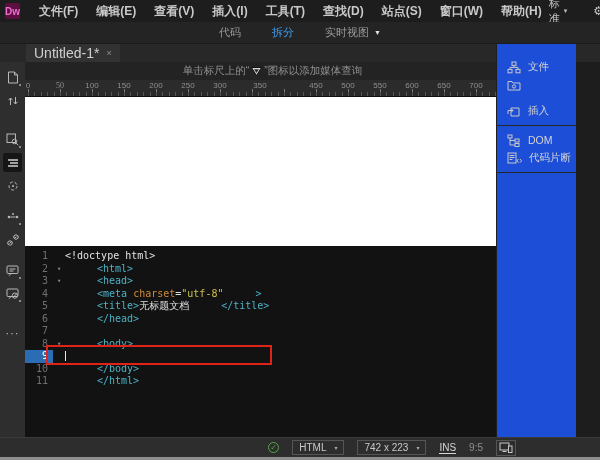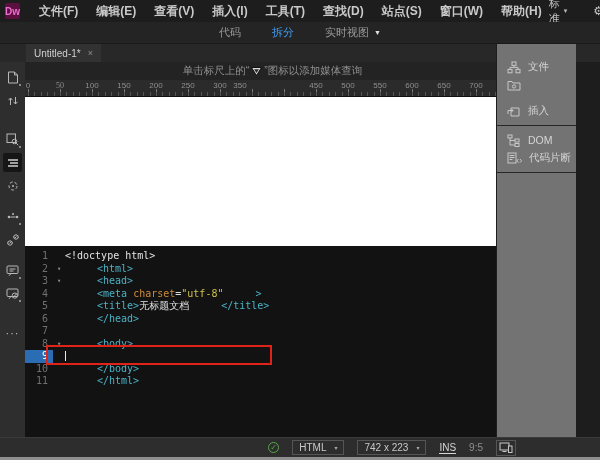--- a/index.html
+++ b/index.html
@@ -28,21 +28,21 @@
     display:flex; align-items:center; justify-content:center; gap:26px; border-bottom:1px solid #1a1a1a; }
   .mode { font-size:11px; color:#9a9a9a; display:flex; align-items:center; gap:5px; }
   .mode[data-state="active"] { color:var(--accent_blue); }
   .mode .mcaret { font-size:7px; color:#e0e0e0; }
 
   
   .tabbar { position:absolute; left:0; top:44px; width:600px; height:18px; background:#282828;
     display:flex; align-items:center; }
   .tab { margin-left:26px; height:18px; padding:0 8px; background:#323232; display:flex;
     align-items:center; gap:7px; }
-  .tab-label { color:#cfcfcf; font-size:10px; }
+  .tab-label { color:#cfcfcf; font-size:14px; }
   .tab-close { color:#8f8f8f; font-size:9px; }
   .tab-overflow { position:absolute; right:56px; top:3px; display:flex; flex-direction:column; gap:2px; }
   .tab-overflow i { display:block; width:7px; height:1.5px; background:#9a9a9a; }
 
   
   .lefttb { position:absolute; left:0; top:62px; width:25px; height:375px; background:#2e2e2e;
     display:flex; flex-direction:column; align-items:center; padding-top:6px; }
   .ltool { width:19px; height:19px; display:flex; align-items:center; justify-content:center;
     color:#b8b8b8; position:relative; border-radius:2px; }
   .ltool svg { display:block; }
@@ -82,21 +82,21 @@
   .ct { white-space:pre; display:flex; align-items:center; }
   .seg-plain { color:var(--code_text); }
   .seg-tag { color:var(--tag);margin-left:32px; }
   .seg-attr { color:var(--attr); }
   .seg-val { color:var(--value); }
   .caret-line { display:inline-block; width:1px; height:10px; background:#e8e8e8; margin-right:1px; }
   .annotation { position:absolute; left:21px; top:99px; width:226px; height:20px;
     border:2px solid var(--annotation_red); }
 
   
-  .sidebar { position:absolute; left:496px; top:44px; width:80px; height:413px; background:#737373;
+  .sidebar { position:absolute; left:496px; top:44px; width:80px; height:413px; background:#1d4ed8;
     border-left:1px solid #1e1e1e; padding-top:14px; }
   .sb-item { display:flex; align-items:center; gap:7px; padding:3px 0 3px 10px; color:#d4d4d4;
     font-size:10.5px; height:18px; }
   .sb-item svg { flex:0 0 auto; }
   .sb-gap { height:8px; }
   .sb-div { height:1px; background:#262626; margin:5px 0; }
 
   
   .statusbar { position:absolute; left:0; top:437px; width:600px; height:20px; background:#2d2d2d;
     border-top:1px solid #3a3a3a; display:flex; align-items:center; justify-content:flex-end;
@@ -253,21 +253,21 @@
 
     <div class="ruler">
       <div id="ruler-labels">
           <span style="left: 0px;">0</span>
           <span style="left: 32px; font-family: Liberation Serif, serif;">50</span>
           <span style="left: 64px;">100</span>
           <span style="left: 96px;">150</span>
           <span style="left: 128px;">200</span>
           <span style="left: 160px;">250</span>
           <span style="left: 192px;">300</span>
-          <span style="left: 212px;">350</span>
+          <span style="left: 232px;">350</span>
           <span style="left: 256px; margin-top: 16px;">400</span>
           <span style="left: 288px;">450</span>
           <span style="left: 320px;">500</span>
           <span style="left: 352px;">550</span>
           <span style="left: 384px;">600</span>
           <span style="left: 416px;">650</span>
           <span style="left: 448px;">700</span>
           <span style="left: 480px;">750</span>
         </div>
     </div>

